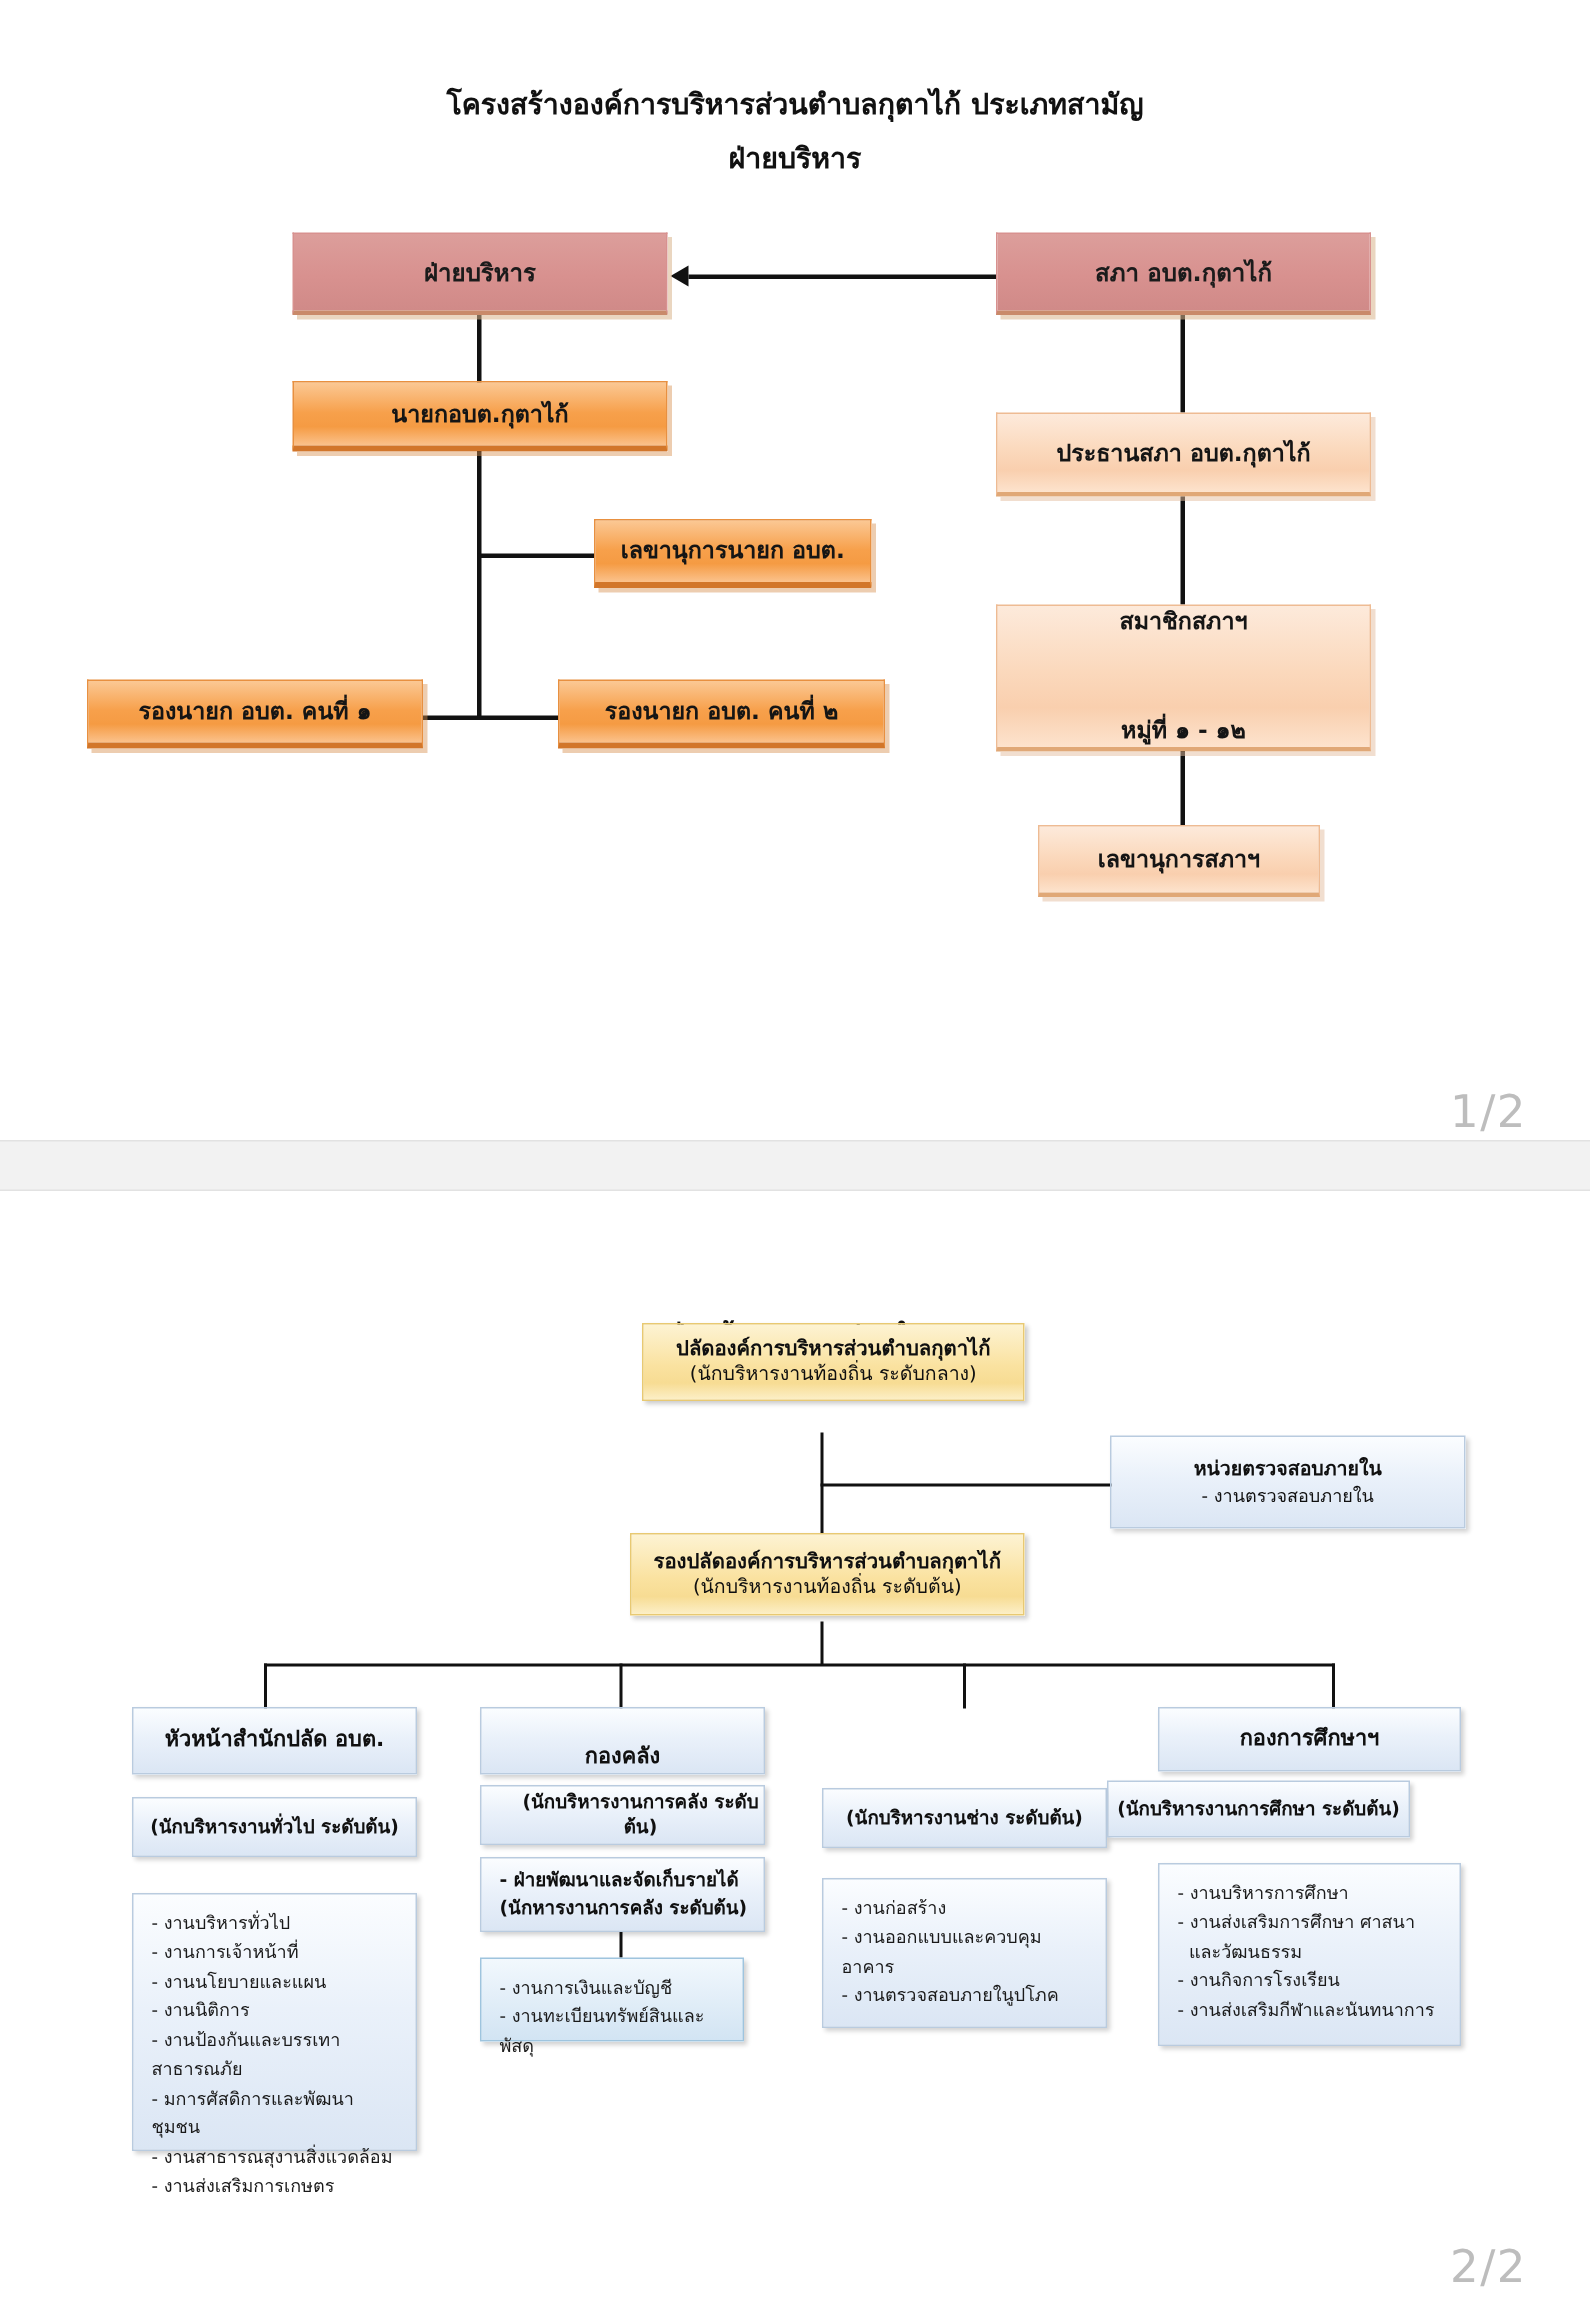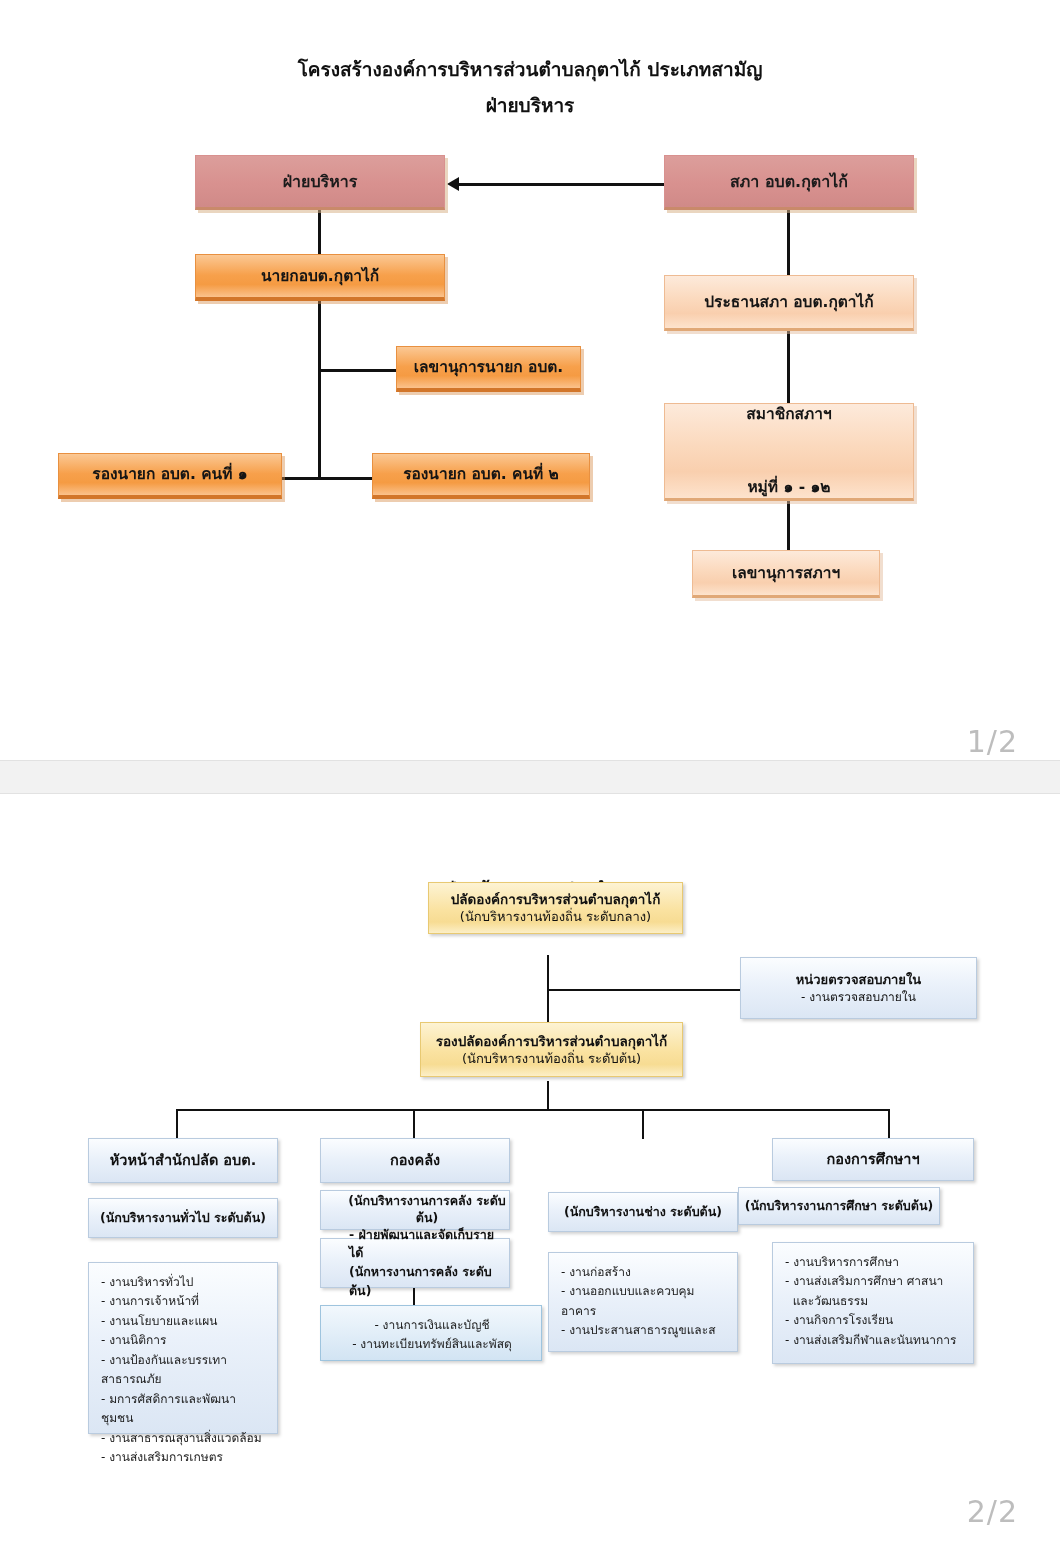--- a/index.html
+++ b/index.html
@@ -91,21 +91,21 @@
   }
   .blue-head{font-size:14.5px;font-weight:700;}
   .blue-sub{font-size:13px;font-weight:700;}
   .blue-list{
     align-items:flex-start;justify-content:flex-start;
     text-align:left;padding:10px 10px 8px 12px;font-size:12px;font-weight:400;
     line-height:1.62;color:#1a1a1a;
   }
   .blue-list2{
     align-items:flex-start;justify-content:center;
-    text-align:left;padding:6px 10px 6px 28px;font-size:12.5px;font-weight:700;
+    text-align:left;padding:6px 10px 6px 12px;font-size:12.5px;font-weight:700;
     line-height:1.5;color:#101010;
   }
   .blue-light{
     background:linear-gradient(180deg,#f2f8fd 0%,#e2eef8 50%,#d2e4f3 100%);
     border:1px solid #9ec4de;
   }
 
   
   .ln-v{position:absolute;width:3px;background:#111;z-index:1;}
   .ln-h{position:absolute;height:3px;background:#111;z-index:1;}
@@ -232,43 +232,43 @@
       <span class="ln">- งานบริหารทั่วไป</span>
       <span class="ln">- งานการเจ้าหน้าที่</span>
       <span class="ln">- งานนโยบายและแผน</span>
       <span class="ln">- งานนิติการ</span>
       <span class="ln">- งานป้องกันและบรรเทาสาธารณภัย</span>
       <span class="ln">- มการศัสดิการและพัฒนาชุมชน</span>
       <span class="ln">- งานสาธารณสุงานสิ่งแวดล้อม</span>
       <span class="ln">- งานส่งเสริมการเกษตร</span>
     </div>
 
-    <div class="node blue" style="left:320px;top:344px;width:190px;height:45px;">
+    <div class="node blue" style="left:320px;top:344px;width:190px;height:45px;justify-content:flex-end;">
       <span class="ln blue-head">กองคลัง</span>
     </div>
     <div class="node blue" style="left:320px;top:396px;width:190px;height:40px;padding-left:24px;">
       <span class="ln" style="font-size:12.5px;font-weight:700;">(นักบริหารงานการคลัง ระดับต้น)</span>
     </div>
     <div class="node blue blue-list2" style="left:320px;top:444px;width:190px;height:50px;">
       <span class="ln">- ฝ่ายพัฒนาและจัดเก็บรายได้</span>
       <span class="ln">(นักหารงานการคลัง ระดับต้น)</span>
     </div>
     <div class="ln-v2" style="left:413px;top:494px;height:17px;"></div>
-    <div class="node blue blue-light blue-list" style="left:320px;top:511px;width:222px;height:56px;text-align:center;">
+    <div class="node blue blue-light blue-list" style="left:320px;top:511px;width:176px;height:56px;">
       <span class="ln">- งานการเงินและบัญชี</span>
       <span class="ln">- งานทะเบียนทรัพย์สินและพัสดุ</span>
     </div>
 
     <div class="node blue" style="left:548px;top:398px;width:190px;height:40px;">
       <span class="ln" style="font-size:12.5px;font-weight:700;">(นักบริหารงานช่าง ระดับต้น)</span>
     </div>
     <div class="node blue blue-list" style="left:548px;top:458px;width:190px;height:100px;">
       <span class="ln">- งานก่อสร้าง</span>
       <span class="ln">- งานออกแบบและควบคุมอาคาร</span>
-      <span class="ln">- งานประสานสาธารณูขและส</span>
+      <span class="ln">- งานตรวจสอบภายในูปโภค</span>
     </div>
 
     <div class="node blue" style="left:772px;top:344px;width:202px;height:43px;">
       <span class="ln blue-head">กองการศึกษาฯ</span>
     </div>
     <div class="node blue" style="left:738px;top:393px;width:202px;height:38px;">
       <span class="ln" style="font-size:12.5px;font-weight:700;">(นักบริหารงานการศึกษา ระดับต้น)</span>
     </div>
     <div class="node blue blue-list" style="left:772px;top:448px;width:202px;height:122px;">
       <span class="ln">- งานบริหารการศึกษา</span>

